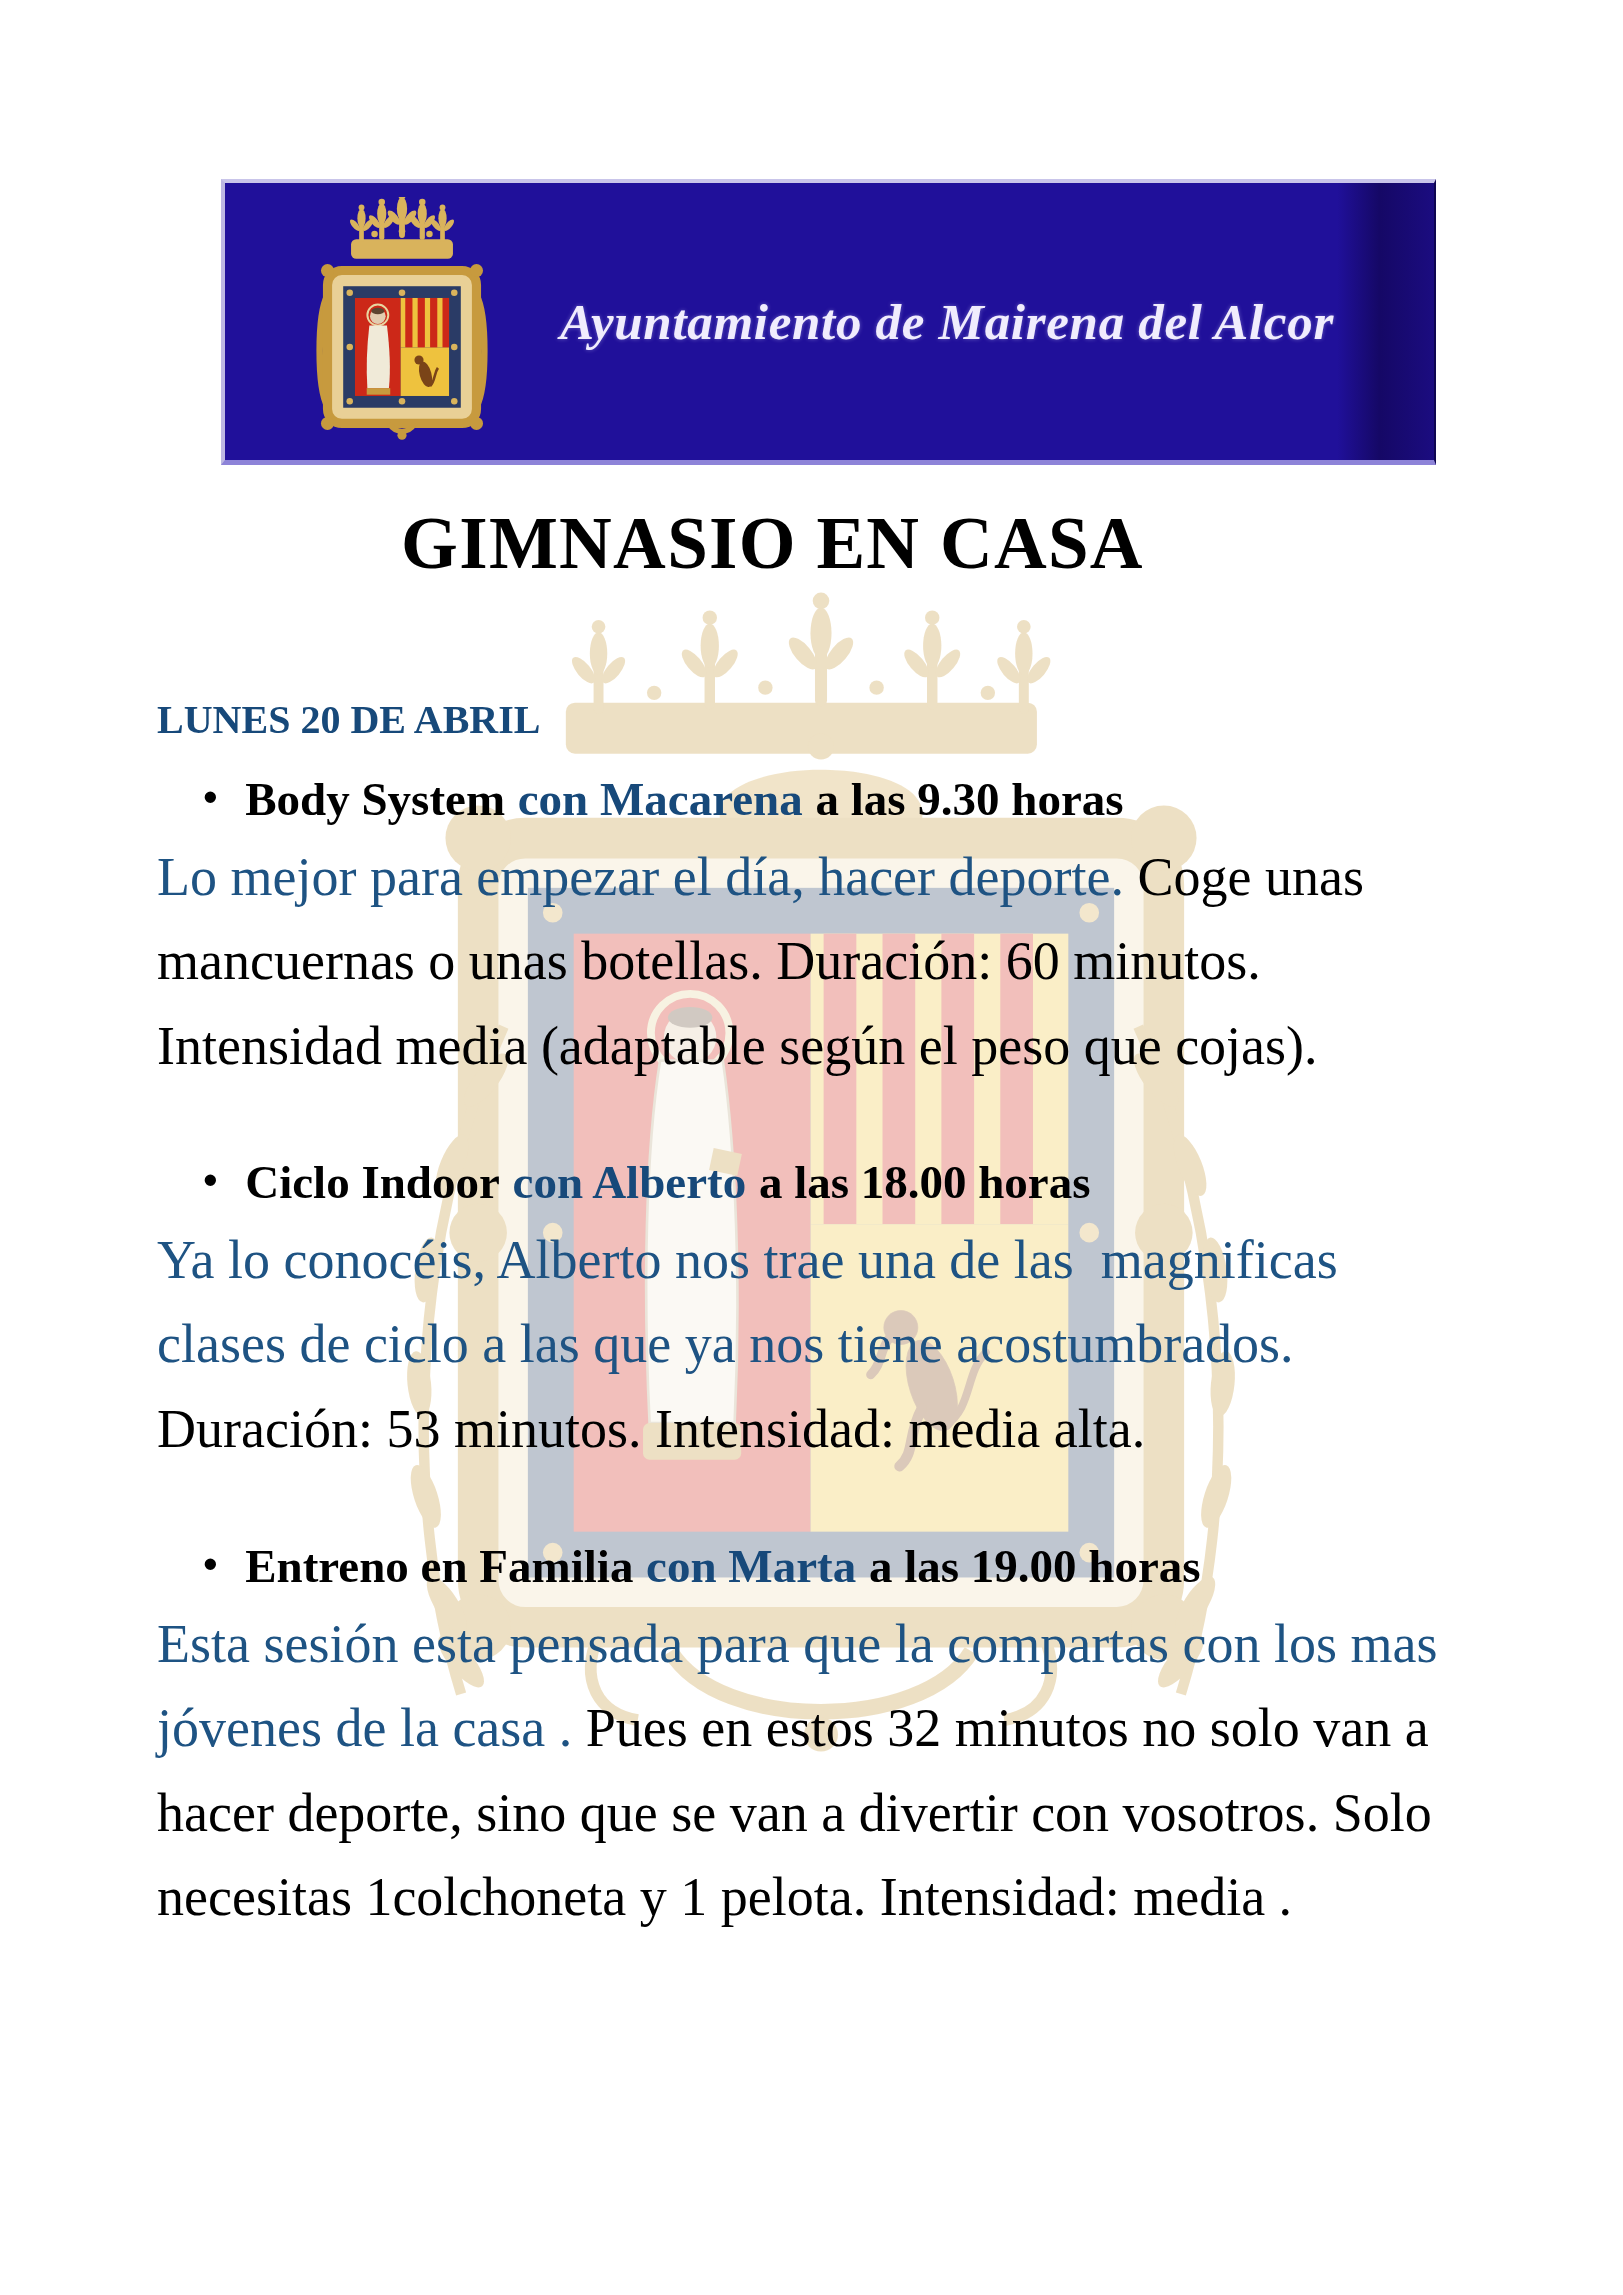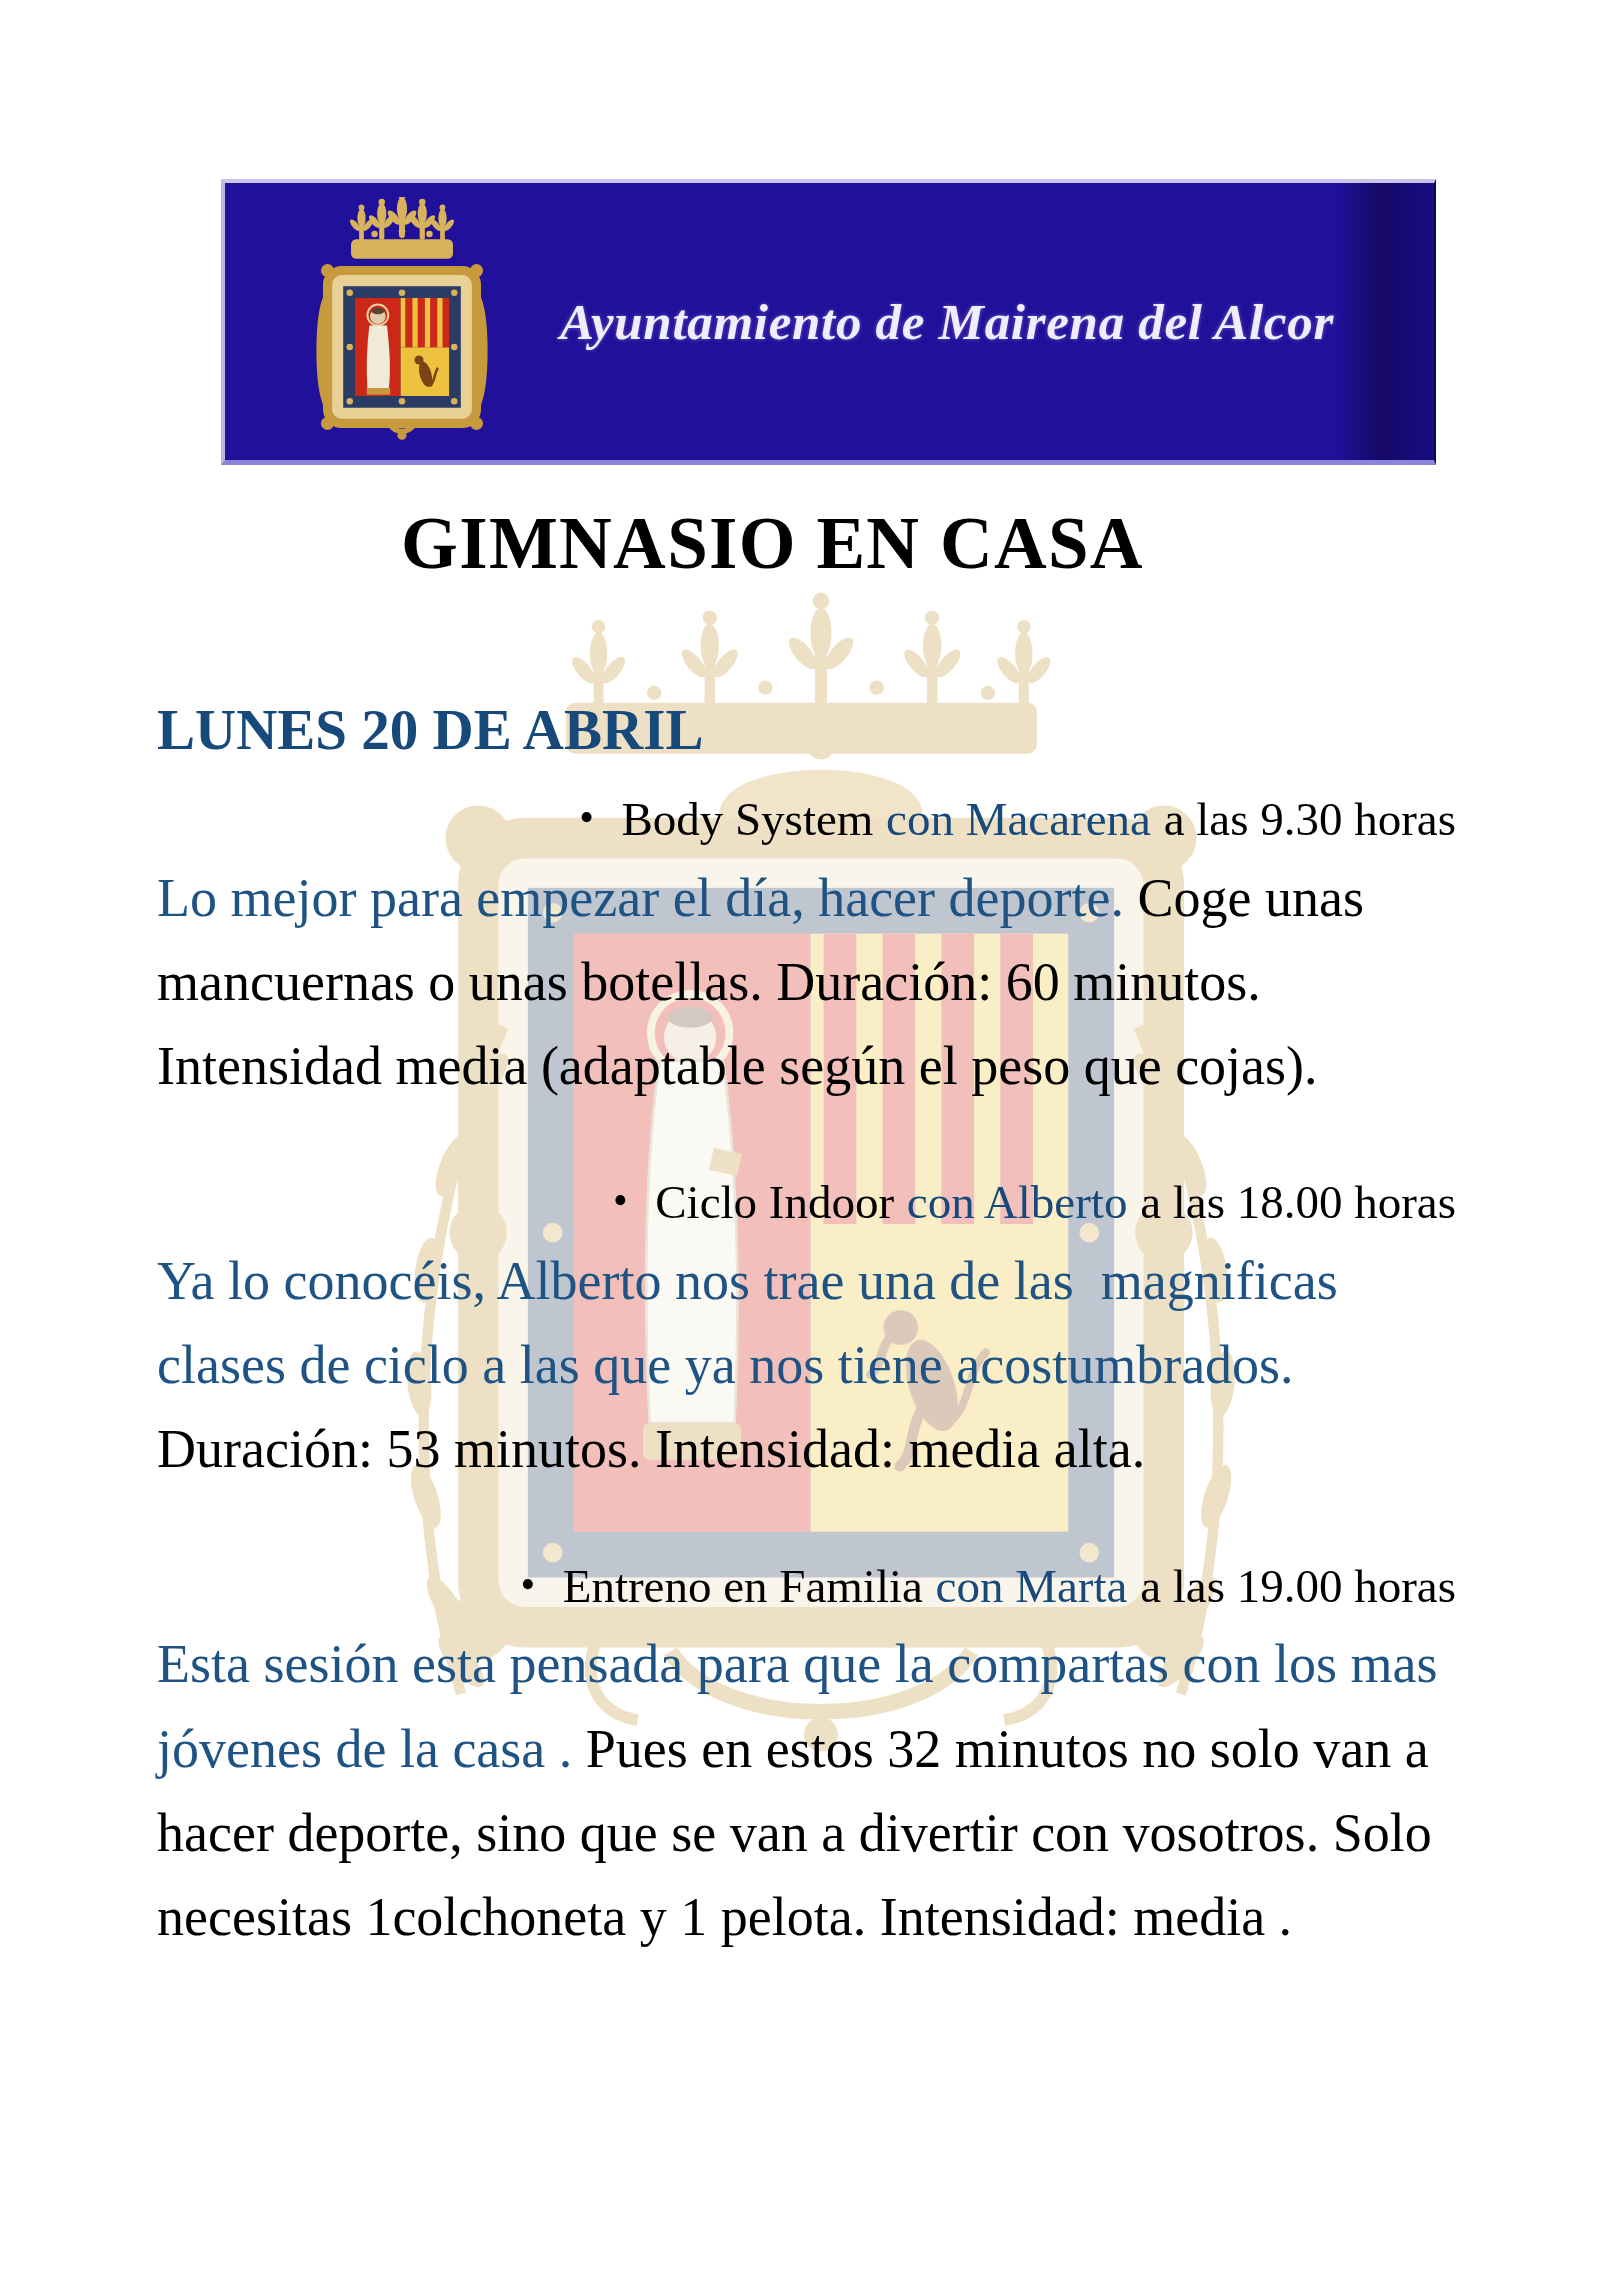--- a/index.html
+++ b/index.html
@@ -44,27 +44,27 @@
     position:relative;z-index:1;left:-39px;
     margin:37px 0 0;
     text-align:center;
     font-size:73px;font-weight:700;
     letter-spacing:1.3px;line-height:1.15;color:#000;
   }
   
   .content{position:relative;z-index:1;padding:0 167px 0 157px;}
   .date-heading{
     margin:110px 0 0;
-    font-size:57px;font-weight:700;line-height:1.2;
+    font-size:40px;font-weight:700;line-height:1.2;
     color:#17497A;
   }
   .activity-heading{
     margin:26px 0 0;
     padding-left:46px;
-    font-size:47px;font-weight:400;line-height:1.25;color:#000;text-align:right;
+    font-size:47px;font-weight:700;line-height:1.25;color:#000;
   }
   .sec-2 .activity-heading{margin-top:84px;}
   .sec-3 .activity-heading{margin-top:65px;}
   .sec-4 .activity-heading{margin-top:66px;}
   .bullet{display:inline-block;margin-right:27.5px;font-size:42px;transform:translateY(-3.9px);}
   .act-instructor{color:#17497A;margin-left:.27em;}
   .act-time{margin-left:.27em;}
   .activity-desc{
     margin:6.5px 0 0;
     font-size:54px;line-height:1.56;color:#000;

